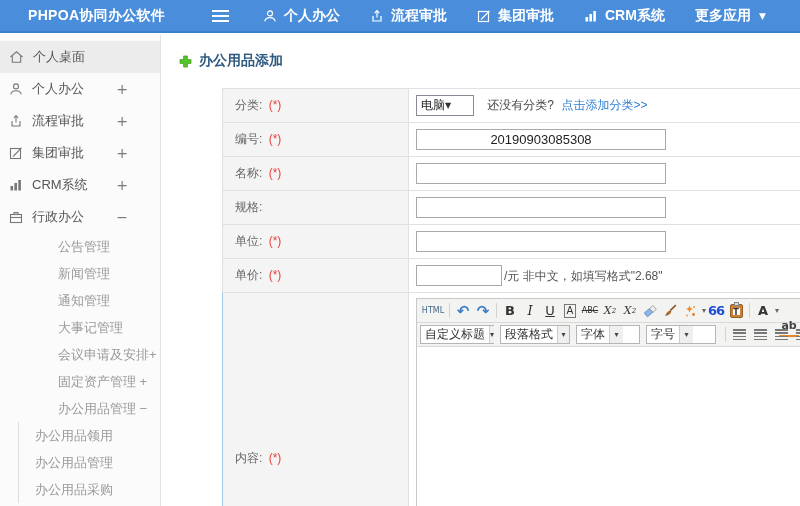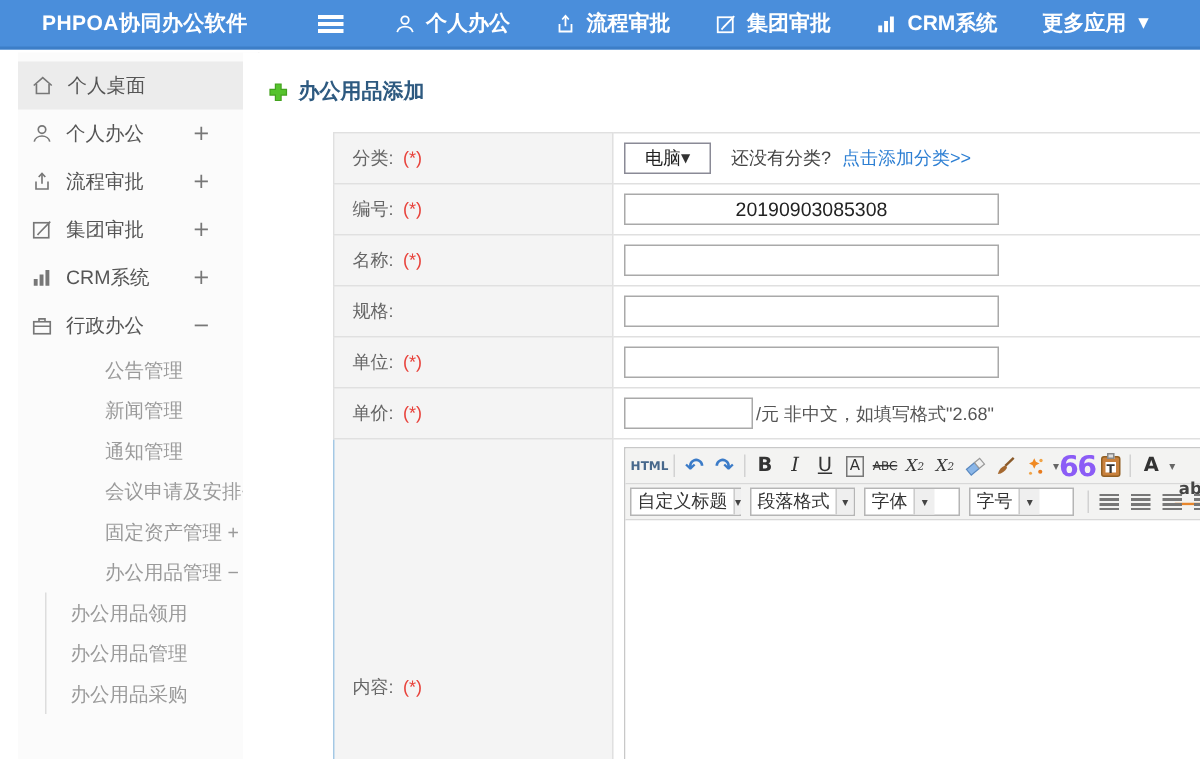--- a/index.html
+++ b/index.html
@@ -14,21 +14,21 @@
   .logo { width:178px; padding-left:12px; font-size:14px; font-weight:bold; letter-spacing:.3px; }
   .hamburger { width:17px; height:12px; margin-left:18px; cursor:pointer;
     background:repeating-linear-gradient(to bottom,#fff 0 2.4px,rgba(0,0,0,0) 2.4px 4.8px); }
   .topnav { display:flex; align-items:center; margin-left:34px; }
   .topnav .nav-item { display:flex; align-items:center; margin-right:30px; font-size:14px; font-weight:600; cursor:pointer; }
   .topnav .nav-item svg { margin-right:7px; display:block; }
   .caret-down { font-size:9px; margin-left:8px; font-family:"DejaVu Sans",sans-serif; }
 
   
   .sidebar {
-    position:absolute; top:35px; left:12px; bottom:0; width:161px;
+    position:absolute; top:35px; left:0; bottom:0; width:161px;
     background:#fbfbfb; border-right:1px solid #e2e2e2; padding-top:6px; font-size:13px;
   }
   .side-item { height:32px; display:flex; align-items:center; padding:0 32px 0 9px; color:#555; position:relative; cursor:pointer; }
   .side-item.active { background:#ececec; }
   .side-item svg { margin-right:9px; flex:0 0 auto; color:#777; }
   .side-item .expand { position:absolute; right:32px; color:#777; font-size:14px; font-family:"DejaVu Sans",sans-serif; }
   .side-sub { list-style:none; }
   .side-sub li { height:27px; line-height:27px; padding-left:22px; color:#9a9a9a; cursor:pointer;margin-left:36px; }
   .side-sub2 { list-style:none; margin-left:18px; border-left:1px solid #ddd; }
   .side-sub2 li { height:27px; line-height:27px; padding-left:16px; color:#9a9a9a; cursor:pointer; }
@@ -39,48 +39,48 @@
   .page-title svg { margin-right:7px; }
 
   table.form { margin:18px 0 0 60px; width:648px; border-collapse:collapse; font-size:12px; table-layout:fixed; }
   table.form td { border:1px solid #e0e0e0; vertical-align:middle; }
   td.lbl { width:186px; background:#f4f4f4; padding-left:12px; color:#666; }
   td.val { background:#fff; padding:5px 7px; color:#444; }
   tr.r { height:34px; }
   .req { color:#e8433c; font-style:normal; margin-left:3px; }
   tr.row-content td.lbl { border-left:1px solid #a4c8e4; }
 
-  .fake-select { display:inline-flex; align-items:center; justify-content:center;
+  .fake-select { display:inline-flex; align-items:center; justify-content:flex-start;
     width:58px; height:21px; border:1px solid #8a8a96; background:#fff; padding:0 4px; color:#222;
     font-size:12px; vertical-align:middle; cursor:pointer; }
   .fake-select .sel-caret { font-size:8px; color:#333; font-family:"DejaVu Sans",sans-serif; }
   .hint { margin-left:10px; color:#444; }
   .lnk { color:#2d7fd3; text-decoration:none; margin-left:4px; cursor:pointer; }
   input.txt { height:21px; border:1px solid #a9a9a9; font-size:13px; color:#222; padding:0 4px;
     font-family:"Liberation Sans","DejaVu Sans",sans-serif;text-align:center; }
   .w-wide { width:250px; }
   .w-small { width:86px; }
   .price-hint { margin-left:2px; color:#555; }
 
   
   .editor { width:441px; border:1px solid #c8c8c8; background:#fff; font-family:"DejaVu Sans",sans-serif; }
   .tb { display:flex; align-items:center; background:#f3f3f2; border-bottom:1px solid #d8d8d8; padding:1px 3px; height:24px; white-space:nowrap; }
   .tbtn { min-width:20px; height:20px; display:inline-flex; align-items:center; justify-content:center;
     color:#333; font-size:12px; cursor:pointer; border-radius:2px; }
   .tsep { width:1px; height:15px; background:#d2d2d2; margin:0 3px; flex:0 0 auto; }
-  .b-html { font-size:8px; color:#47688c; font-weight:bold; width:26px; }
+  .b-html { font-size:8px; color:#47688c; font-weight:normal; width:26px; }
   .b-undo,.b-redo { color:#3b7bc8; font-size:15px; font-weight:bold; }
   .b-bold { font-weight:bold; font-size:13px; }
   .b-italic { font-style:italic; font-family:"DejaVu Serif",serif; font-size:13px; }
   .b-under { text-decoration:underline; font-size:13px; }
   .b-abox span { border:1px solid #777; font-size:10px; padding:0 2px; line-height:12px; }
   .b-strike { font-size:8px; text-decoration:line-through; letter-spacing:0; }
   .b-supsub { font-size:11px; font-style:italic; font-family:"DejaVu Serif",serif; }
   .b-supsub sup,.b-supsub sub { font-size:7px; }
-  .b-quote { font-weight:bold; font-size:19px; letter-spacing:-1px; color:#8b5cf6; }
+  .b-quote { font-weight:bold; font-size:13px; letter-spacing:-1px; color:#1d4ed8; }
   .b-colorA { font-weight:bold; font-size:13px; }
   .b-ab { font-weight:bold; font-size:11px; color:#444; border-bottom:2px solid #e8862c; line-height:11px;margin-top:32px; }
   .mini-caret { font-size:8px; color:#666; margin-left:2px; font-family:"DejaVu Sans",sans-serif; }
   .clip { position:relative; width:13px; height:14px; background:#c8803c; border:1px solid #915f22; border-radius:2px; display:inline-block; }
   .clip-top { position:absolute; left:3px; top:-3px; width:5px; height:4px; background:#ddd; border:1px solid #888; }
   .clip-body { position:absolute; left:2px; top:3px; right:2px; bottom:2px; background:#fff;
     font-size:8px; color:#333; text-align:center; line-height:9px; font-weight:bold; }
 
   .tb2-select { display:inline-flex; align-items:center; 
     height:19px; border:1px solid #b5b5b5; background:#fff; margin-right:6px;
@@ -187,20 +187,21 @@
         <path d="M1.5 7.5 h11"></path>
     </svg>
     <span>行政办公</span>
     <span class="expand">−</span>
   </div>
 
   <ul class="side-sub">
     <li>公告管理</li>
     <li>新闻管理</li>
     <li>通知管理</li>
+    <li>大事记管理</li>
     <li>会议申请及安排+</li>
     <li>固定资产管理 +</li>
     <li>办公用品管理 −</li>
   </ul>
   <ul class="side-sub2">
     <li>办公用品领用</li>
     <li>办公用品管理</li>
     <li>办公用品采购</li>
   </ul>
 </div>

